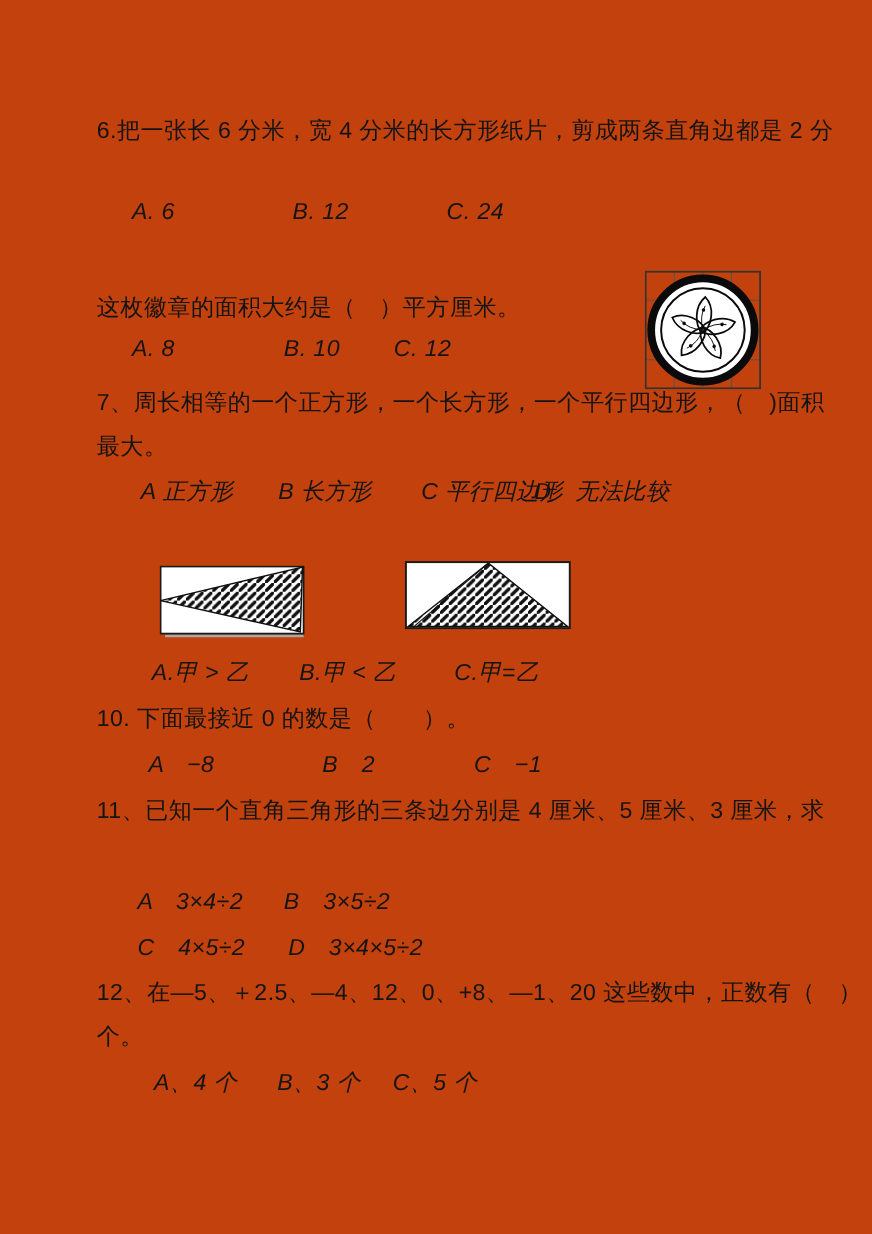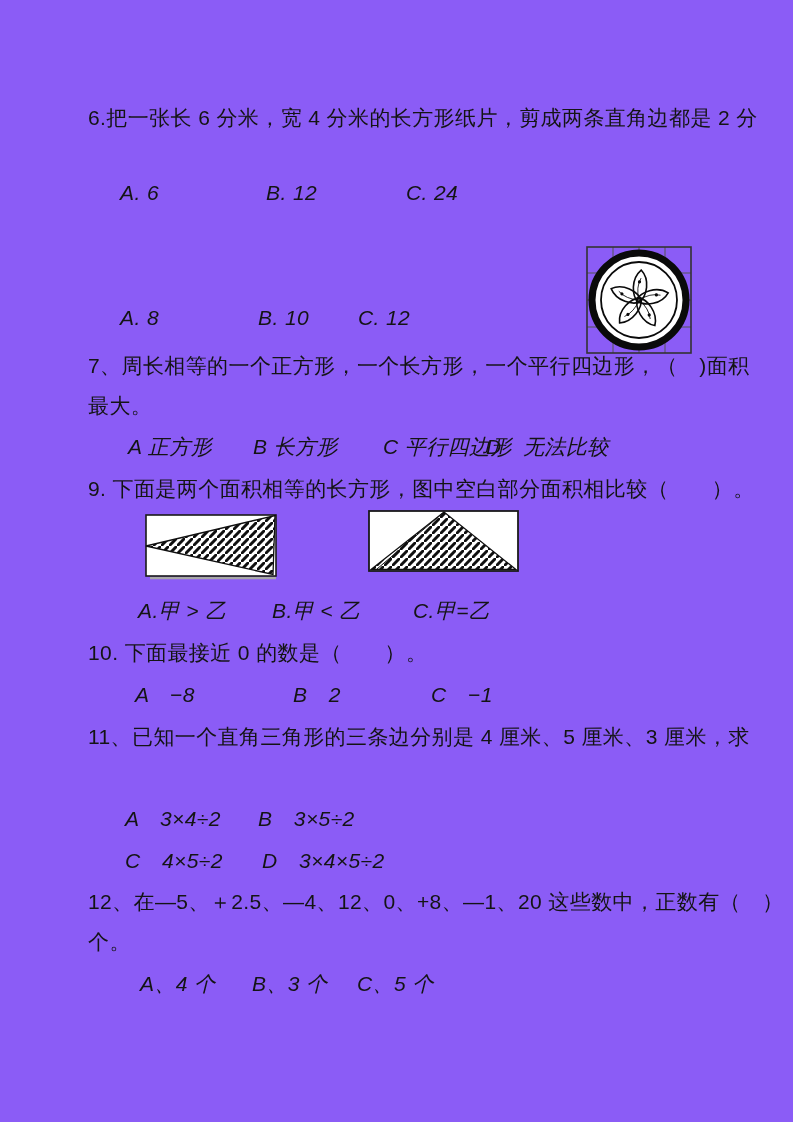--- a/index.html
+++ b/index.html
@@ -1,35 +1,36 @@
 <!DOCTYPE html>
 <html><head>
 <meta charset="utf-8">
 <style>
   html,body{margin:0;padding:0;}
   body{
     width:793px;height:1122px;background:#ffffff;position:relative;overflow:hidden;
     font-family:"Liberation Sans","DejaVu Sans",sans-serif;color:#141414;
   }
-  .page{position:absolute;inset:0;background:#8b5cf6;}
+  .page{position:absolute;inset:0;background:#c2410c;}
   .t{position:absolute;white-space:nowrap;font-size:21px;letter-spacing:.4px;color:#141414;}
   .opt{position:absolute;white-space:nowrap;font-size:21px;letter-spacing:.4px;color:#141414;font-style:italic;}
   .fig{position:absolute;}
   svg{display:block;}
 </style>
 </head>
 <body>
 
 <div class="page">
 
   <div class="t" style="left:88px;top:104px">6.把一张长 6 分米，宽 4 分米的长方形纸片，剪成两条直角边都是 2 分</div>
   <div class="opt" style="left:120px;top:181px">A. 6</div>
   <div class="opt" style="left:266px;top:181px">B. 12</div>
   <div class="opt" style="left:406px;top:181px">C. 24</div>
 
+  <div class="t" style="left:88px;top:265px">这枚徽章的面积大约是（　）平方厘米。</div>
   <div class="opt" style="left:120px;top:306px">A. 8</div>
   <div class="opt" style="left:258px;top:306px">B. 10</div>
   <div class="opt" style="left:358px;top:306px">C. 12</div>
 
   <div class="fig" style="left:586px;top:246px">
     <svg width="106" height="108" viewBox="0 0 106 108">
 
       <g stroke="#555" stroke-width="1" fill="none">
         <line x1="27" y1="1" x2="27" y2="107"></line>
         <line x1="53" y1="1" x2="53" y2="107"></line>
@@ -75,21 +76,20 @@
     </svg>
   </div>
 
   <div class="t" style="left:88px;top:352px">7、周长相等的一个正方形，一个长方形，一个平行四边形，（　)面积</div>
   <div class="t" style="left:88px;top:392px">最大。</div>
   <div class="opt" style="left:128px;top:433px">A 正方形</div>
   <div class="opt" style="left:253px;top:433px">B 长方形</div>
   <div class="opt" style="left:383px;top:433px">C 平行四边形</div>
   <div class="opt" style="left:486px;top:433px">D　无法比较</div>
 
-  <div class="t" style="left:88px;top:475px">9. 下面是两个面积相等的长方形，图中空白部分面积相比较（　　）。</div>
 
   <div class="fig" style="left:145px;top:514px">
     <svg width="133" height="66" viewBox="0 0 133 66">
       <defs>
         <pattern id="hatchA" width="8" height="8" patternUnits="userSpaceOnUse">
           <path d="M-2,10 L10,-2" stroke="#101010" stroke-width="3" fill="none"></path>
         </pattern>
       </defs>
       <line x1="5" y1="64" x2="131" y2="64" stroke="#a8a8a8" stroke-width="2.5"></line>
       <rect x="1" y="1" width="130" height="61" fill="#ffffff" stroke="#1a1a1a" stroke-width="1.6"></rect>

